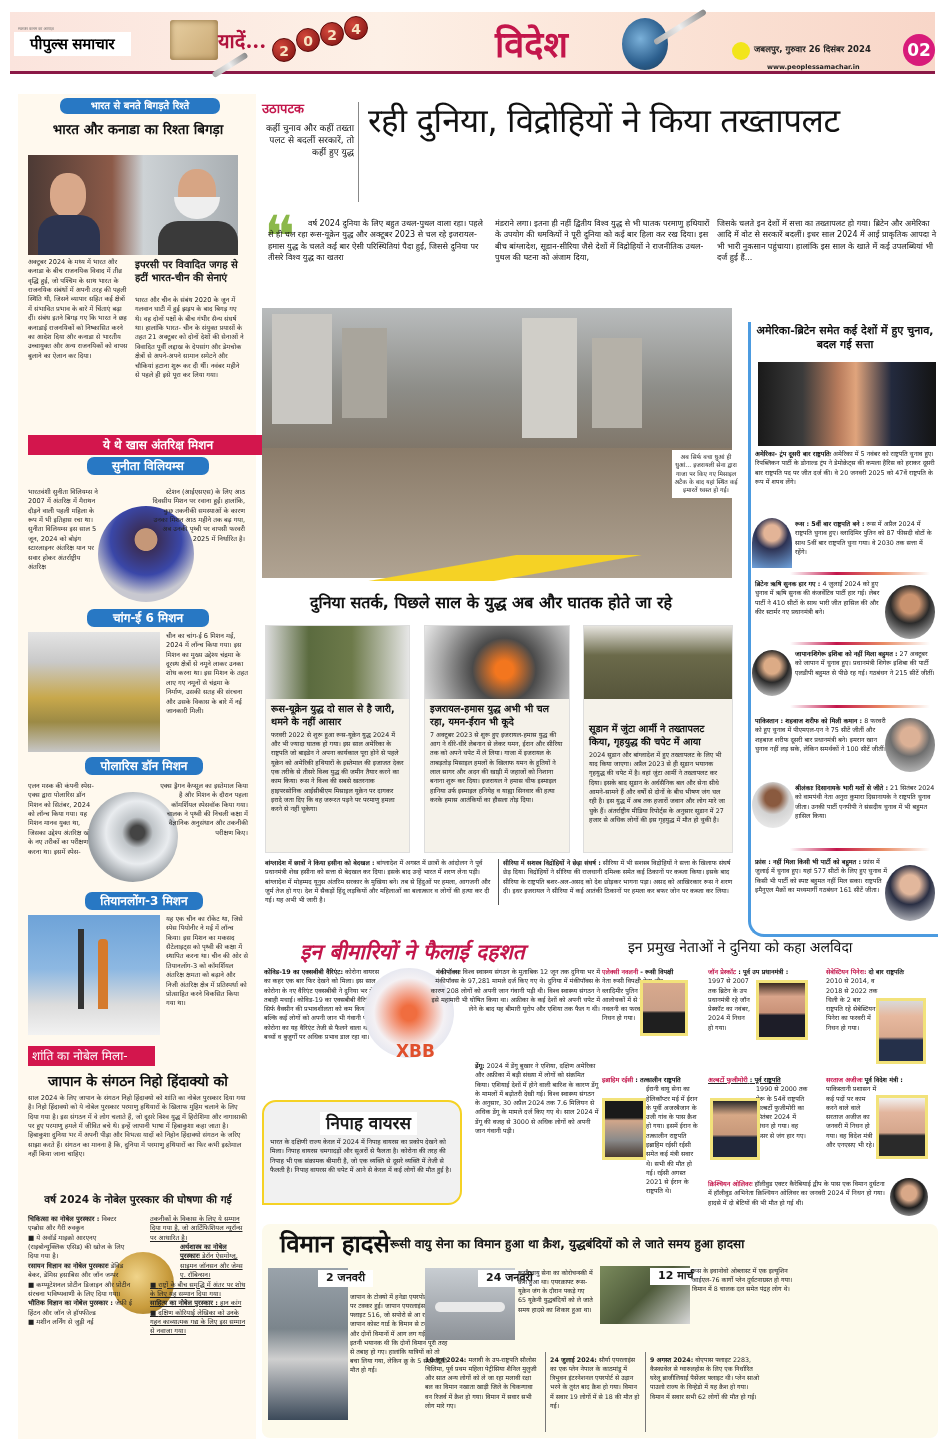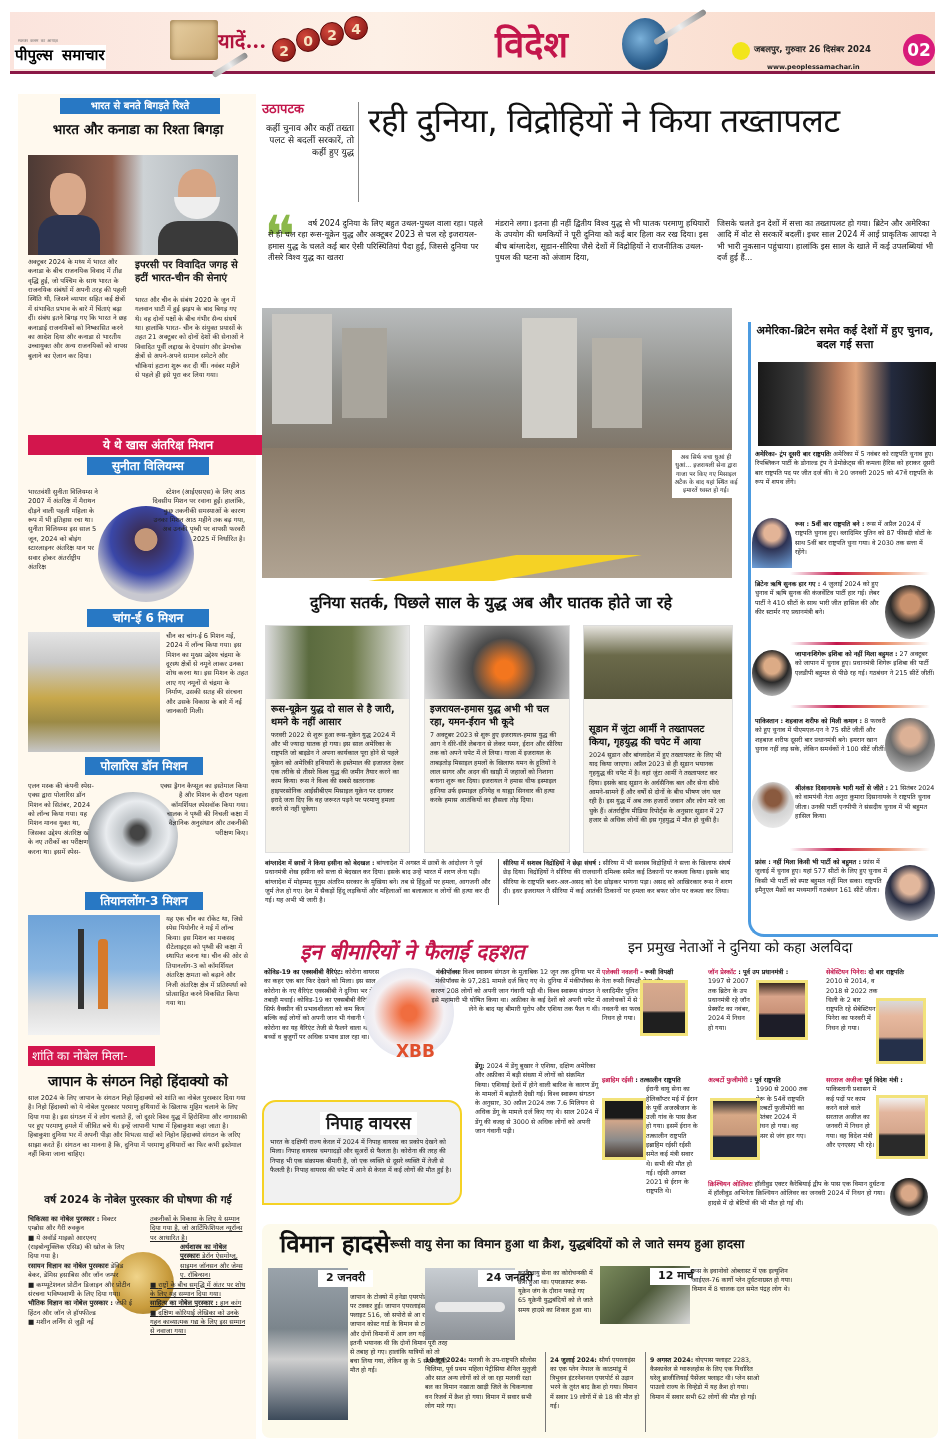--- a/index.html
+++ b/index.html
@@ -1,35 +1,35 @@
 <!DOCTYPE html>
 <html><head>
 <meta charset="utf-8">
 <style>
   * { box-sizing: border-box; margin: 0; padding: 0; }
   body { width: 945px; height: 1445px; background: #ffffff; font-family: "DejaVu Sans", sans-serif; color: #1a1a1a; overflow: hidden; position: relative; font-size: 7px; line-height: 1.35; }
   .abs { position: absolute; }
   
   .masthead { left: 10px; top: 12px; width: 925px; height: 62px; background: linear-gradient(90deg,#fbe4dd 0%,#fdf0e6 40%,#fbe3d6 70%,#f8d6c8 100%); border-bottom: 3px solid #8a1846; }
-  .brand { left: 4px; top: 20px; background: #fff; padding: 2px 1px; font-weight: bold; font-size: 15px; font-family: Liberation Mono, monospace; color: #000; margin-top: 13px; }
+  .brand { left: 4px; top: 20px; background: #fff; padding: 2px 16px; font-weight: bold; font-size: 15px; font-family: Liberation Sans, sans-serif; color: #000; }
   .brand small { position: absolute; top: -6px; left: 4px; font-size: 4px; font-weight: normal; color: #666; }
   .book { left: 160px; top: 8px; width: 48px; height: 40px; background: linear-gradient(135deg,#e7cfa2,#c9a873); border-radius: 3px; box-shadow: inset 0 0 6px #8a6a3a; }
   .yaade { left: 208px; top: 16px; font-size: 20px; font-weight: bold; color: #b0123d; font-family: "DejaVu Serif", serif; }
   .ball { width: 24px; height: 24px; border-radius: 50%; background: radial-gradient(circle at 35% 35%,#d3473b,#7a1010); color: #f8e2c0; font-weight: bold; font-size: 14px; text-align: center; line-height: 24px; border: 1px solid #5a0a0a; }
   .videsh { left: 485px; top: 8px; font-size: 36px; font-weight: bold; color: #c3164b; font-family: "DejaVu Serif", serif; }
   .globe { left: 612px; top: 6px; width: 46px; height: 52px; border-radius: 50%; background: radial-gradient(circle at 40% 40%,#7ab0d9,#2b5e8d 60%,#1d3a55); }
   .missile { left: 640px; top: 12px; width: 60px; height: 6px; background: linear-gradient(90deg,#aaa,#eee,#888); transform: rotate(-32deg); border-radius: 3px; }
   .sun-dot { left: 722px; top: 30px; width: 18px; height: 18px; border-radius: 50%; background: #f2e51b; }
   .dateline { left: 744px; top: 32px; font-size: 8.5px; font-weight: bold; color: #222; }
   .website { left: 757px; top: 51px; font-size: 6.5px; font-weight: bold; color: #222; }
   .pageno { left: 893px; top: 22px; width: 32px; height: 32px; border-radius: 50%; background: #d81b7a; color: #fff; font-weight: bold; font-size: 17px; text-align: center; line-height: 32px; }
 
   
   .leftcol { left: 18px; top: 94px; width: 238px; height: 1345px; background: #fff9ee; }
-  .bar-blue { background: #2878c4; color: #fff; font-weight: bold; text-align: center; }
+  .bar-blue { background: #2878c4; color: #fff; font-weight: bold; text-align: center; border-radius: 7px; }
   .bar-red { background: #d3164d; color: #fff; font-weight: bold; text-align: center; }
   .h-black { font-weight: bold; color: #111; font-family: "DejaVu Serif", serif; }
   .photo { background: #999; overflow: hidden; }
   .txt { font-size: 6.6px; line-height: 1.42; color: #222; }
   .circle-photo { border-radius: 50%; }
 
   
   .uthapatak { left: 262px; top: 100px; font-size: 13px; font-weight: bold; color: #c3164b; }
   .kicker { left: 262px; top: 122px; width: 92px; font-size: 9px; line-height: 1.35; text-align: right; color: #111; }
   .kicker-rule { left: 358px; top: 102px; width: 1px; height: 100px; background: #888; }
@@ -235,21 +235,21 @@
 <div class="abs leaders-title">इन प्रमुख नेताओं ने दुनिया को कहा अलविदा</div>
 <div class="abs r-txt" style="left:602px;top:968px;width:75px;"><span class="lname">एलेक्सी नवलनी</span> <b>- रूसी विपक्षी</b> <span>नेता रूसी विपक्षी नेता और व्लादिमीर पुतिन के सबसे बड़े आलोचकों में से एक एलेक्सी नवलनी का फरवरी 2024 में निधन हो गया।</span></div>
 <div class="abs leader-photo" style="left:640px;top:980px;width:48px;height:56px;background:linear-gradient(180deg,#d9a98d 0%,#caa088 55%,#1f1f1f 60%);"></div>
 <div class="abs r-txt" style="left:708px;top:968px;width:100px;"><span class="lname">जॉन प्रेस्कॉट</span> <b>: पूर्व उप प्रधानमंत्री :</b><br><span style="display:inline-block;width:42px;">1997 से 2007 तक ब्रिटेन के उप प्रधानमंत्री रहे जॉन प्रेस्कॉट का नवंबर, 2024 में निधन हो गया।</span></div>
 <div class="abs leader-photo" style="left:756px;top:980px;width:52px;height:60px;background:linear-gradient(180deg,#3a2a20 0%,#d9a48a 25%,#c99278 55%,#1d1d28 60%);"></div>
 <div class="abs r-txt" style="left:826px;top:968px;width:112px;"><span class="lname">सेबेस्टियन पिनेरा:</span> <b>दो बार राष्ट्रपतिः</b><br><span style="display:inline-block;width:52px;">2010 से 2014, व 2018 से 2022 तक चिली के 2 बार राष्ट्रपति रहे सेबेस्टियन पिनेरा का फरवरी में निधन हो गया।</span></div>
 <div class="abs leader-photo" style="left:876px;top:998px;width:50px;height:66px;background:linear-gradient(180deg,#d9d9d9 0%,#e7b99f 25%,#d9a98e 60%,#25304a 65%);"></div>
 
 <div class="abs r-txt" style="left:602px;top:1076px;width:98px;"><span class="lname">इब्राहिम रईसी</span> <b>: तत्कालीन राष्ट्रपति</b><br><span style="display:inline-block;padding-left:44px;">ईरानी वायु सेना का हेलिकॉप्टर मई में ईरान के पूर्वी अजरबैजान के उजी गांव के पास क्रैश हो गया। इसमें ईरान के तत्कालीन राष्ट्रपति इब्राहिम रईसी रईसी समेत कई मंत्री सवार थे। सभी की मौत हो गई। रईसी अगस्त 2021 से ईरान के राष्ट्रपति थे।</span></div>
 <div class="abs leader-photo" style="left:602px;top:1098px;width:44px;height:62px;background:linear-gradient(180deg,#1a1a1a 0%,#1a1a1a 30%,#d1a68a 35%,#8a8a8a 70%,#4a3a30 100%);"></div>
-<div class="abs r-txt" style="left:708px;top:1076px;width:100px;"><span class="lname">अल्बर्टो फुजीमोरी</span> <b>: पूर्व राष्ट्रपति</b><br><span style="display:inline-block;padding-left:48px;">1990 से 2000 तक पेरू के 54वें राष्ट्रपति अल्बर्टो फुजीमोरी का सितंबर 2024 में निधन हो गया। वह कैंसर से जंग हार गए।</span></div>
+<div class="abs r-txt" style="left:708px;top:1076px;width:100px;text-decoration:underline;"><span class="lname">अल्बर्टो फुजीमोरी</span> <b>: पूर्व राष्ट्रपति</b><br><span style="display:inline-block;padding-left:48px;">1990 से 2000 तक पेरू के 54वें राष्ट्रपति अल्बर्टो फुजीमोरी का सितंबर 2024 में निधन हो गया। वह कैंसर से जंग हार गए।</span></div>
 <div class="abs leader-photo" style="left:710px;top:1098px;width:50px;height:62px;background:linear-gradient(180deg,#2a2a2a 0%,#d7a886 25%,#c7987a 60%,#22283a 65%);"></div>
 <div class="abs r-txt" style="left:826px;top:1076px;width:112px;"><span class="lname">सरताज अजीजः</span> <b>पूर्व विदेश मंत्री :</b><br><span style="display:inline-block;width:52px;">पाकिस्तानी प्रशासन में कई पदों पर काम करने वाले वाले सरताज अजीज का जनवरी में निधन हो गया। वह विदेश मंत्री और एनएसए भी रहे।</span></div>
 <div class="abs leader-photo" style="left:876px;top:1095px;width:52px;height:64px;background:linear-gradient(180deg,#f1f1f1 0%,#e3b69e 25%,#d5a68c 60%,#2a2a2a 65%);"></div>
 <div class="abs r-txt" style="left:708px;top:1180px;width:180px;"><span class="lname">क्रिश्चियन ओलिवरः</span> <span>हॉलीवुड एक्टर कैरेबियाई द्वीप के पास एक विमान दुर्घटना में हॉलीवुड अभिनेता क्रिश्चियन ओलिवर का जनवरी 2024 में निधन हो गया। हादसे में दो बेटियों की भी मौत हो गई थी।</span></div>
 <div class="abs photo circle-photo" style="left:890px;top:1178px;width:38px;height:38px;background:radial-gradient(circle at 50% 40%,#d9a888 25%,#1e1e1e 50%,#e8e8e8 100%);"></div>
 
 <div class="abs crash-box"></div>
 <div class="abs crash-title" style="left:280px;top:1228px;">विमान हादसे</div>
 <div class="abs crash-sub" style="left:390px;top:1236px;width:545px;">रूसी वायु सेना का विमान हुआ था क्रैश, युद्धबंदियों को ले जाते समय हुआ हादसा</div>
 

